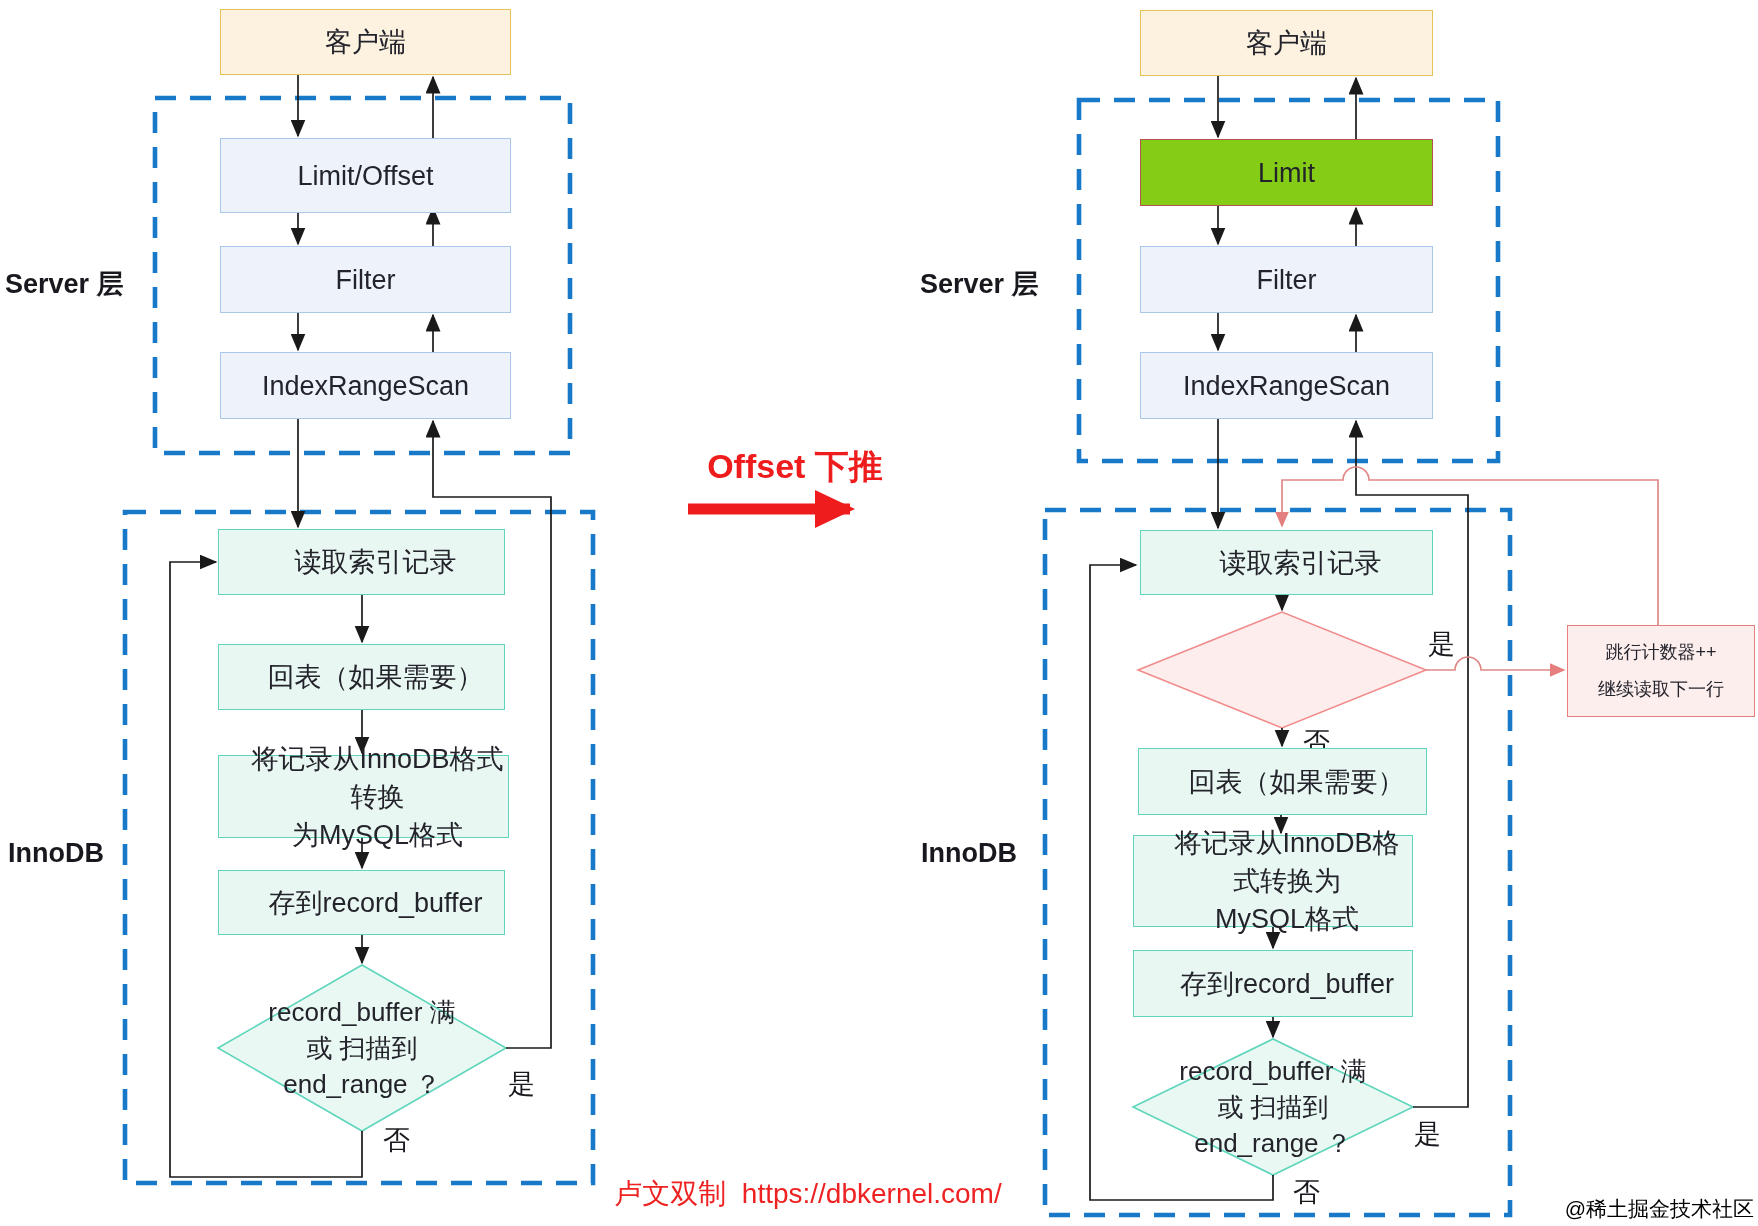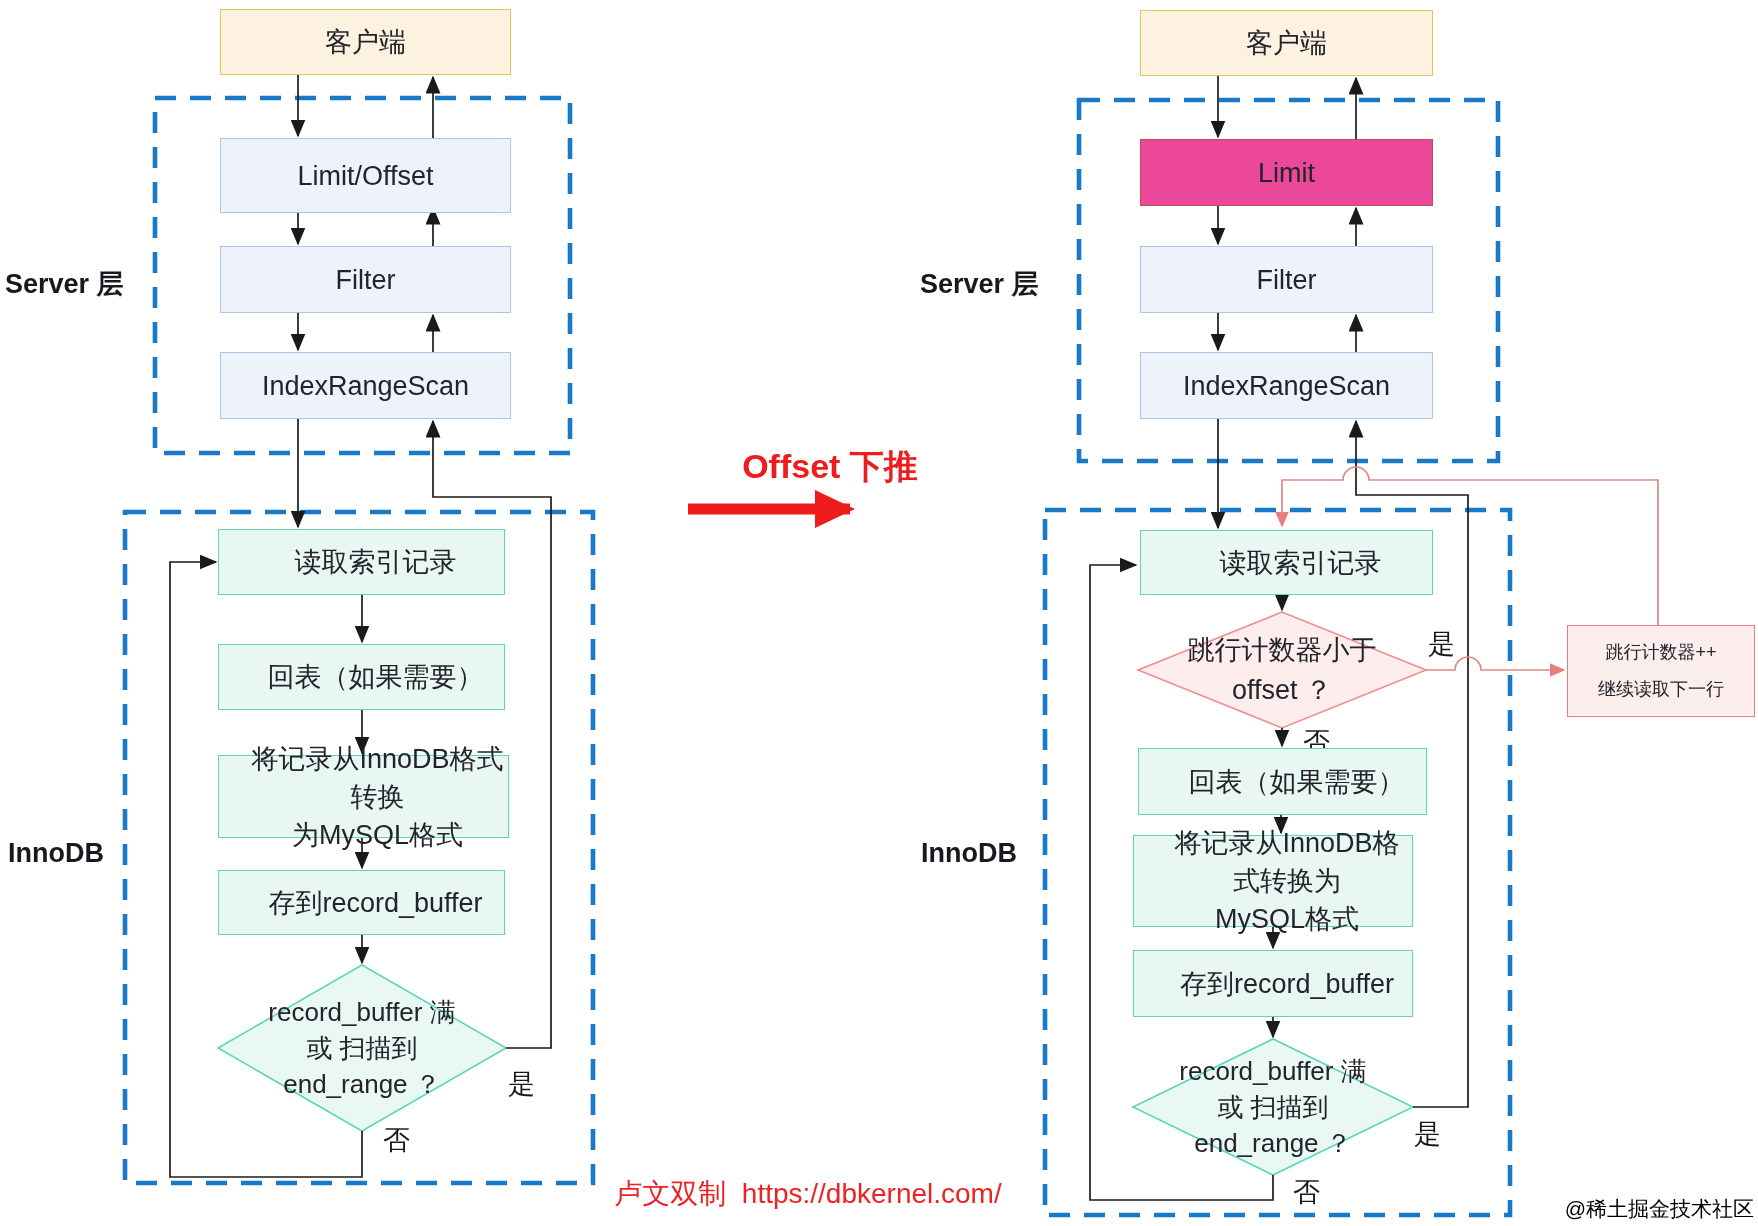--- a/index.html
+++ b/index.html
@@ -8,30 +8,30 @@
     font-family:"Liberation Sans","DejaVu Sans",sans-serif;color:#23232b;
   }
   .stage svg{position:absolute;left:0;top:0;width:1758px;height:1226px;}
   .node{
     position:absolute;display:flex;flex-direction:column;align-items:center;justify-content:center;
     text-align:center;font-size:27px;line-height:36px;box-sizing:border-box;
   }
   .cream{background:#fdf2e0;border:1.6px solid #e5c455;}
   .blue{background:#edf2fb;border:1.5px solid #a9c7e9;}
   .mint{background:#e9f7f2;border:1.6px solid #5fd6bc;padding-left:28px;}
-  .pinkA{background:#ec4899;border:1.6px solid #b5534f;}
+  .pinkA{background:#84cc16;border:1.6px solid #b5534f;}
   .pinkB{background:#fdeeee;border:1.6px solid #e87f7f;font-size:18px;line-height:37px;}
   .dtext{
     position:absolute;display:flex;flex-direction:column;align-items:center;justify-content:center;
     text-align:center;font-size:26px;line-height:36px;background:transparent;
   }
   .layer-label{position:absolute;font-size:27px;font-weight:bold;color:#18181f;white-space:nowrap;}
   .yn{position:absolute;font-size:27px;color:#18181f;white-space:nowrap;}
   .pushdown-title{
-    position:absolute;left:655px;top:444px;width:350px;text-align:center;
+    position:absolute;left:620px;top:444px;width:350px;text-align:center;
     font-size:34px;font-weight:bold;color:#ee1c1c;white-space:nowrap;
   }
   .credit{
     position:absolute;left:588px;top:1111px;width:440px;text-align:center;
     font-size:28px;line-height:33px;color:#ee2222;white-space:pre-wrap;
   }
   .watermark{
     position:absolute;left:1556px;top:1195px;width:198px;text-align:right;
     font-size:21px;color:#000000;white-space:nowrap;
   }
@@ -129,24 +129,20 @@
 
   <div class="pushdown-title">Offset 下推</div>
 
   <div class="node cream" style="left:1140px;top:10px;width:293px;height:66px">客户端</div>
   <div class="layer-label" style="left:920px;top:266px">Server 层</div>
   <div class="node pinkA" style="left:1140px;top:139px;width:293px;height:67px">Limit</div>
   <div class="node blue" style="left:1140px;top:246px;width:293px;height:67px">Filter</div>
   <div class="node blue" style="left:1140px;top:352px;width:293px;height:67px">IndexRangeScan</div>
   <div class="layer-label" style="left:921px;top:838px">InnoDB</div>
   <div class="node mint" style="left:1140px;top:530px;width:293px;height:65px">读取索引记录</div>
-  <div class="dtext" style="left:1138px;top:612px;width:288px;height:116px;line-height:40px;font-size:27px">
-    <span>跳行计数器小于</span>
-    <span>offset ？</span>
-  </div>
   <div class="yn" style="left:1428px;top:626px">是</div>
   <div class="yn" style="left:1303px;top:724px">否</div>
   <div class="node pinkB" style="left:1567px;top:625px;width:188px;height:92px">
     <span>跳行计数器++</span>
     <span>继续读取下一行</span>
   </div>
   <div class="node mint" style="left:1138px;top:748px;width:289px;height:67px">回表（如果需要）</div>
   <div class="node mint" style="left:1133px;top:835px;width:280px;height:92px;line-height:38px">
     <span>将记录从InnoDB格式转换为</span>
     <span>MySQL格式</span>

